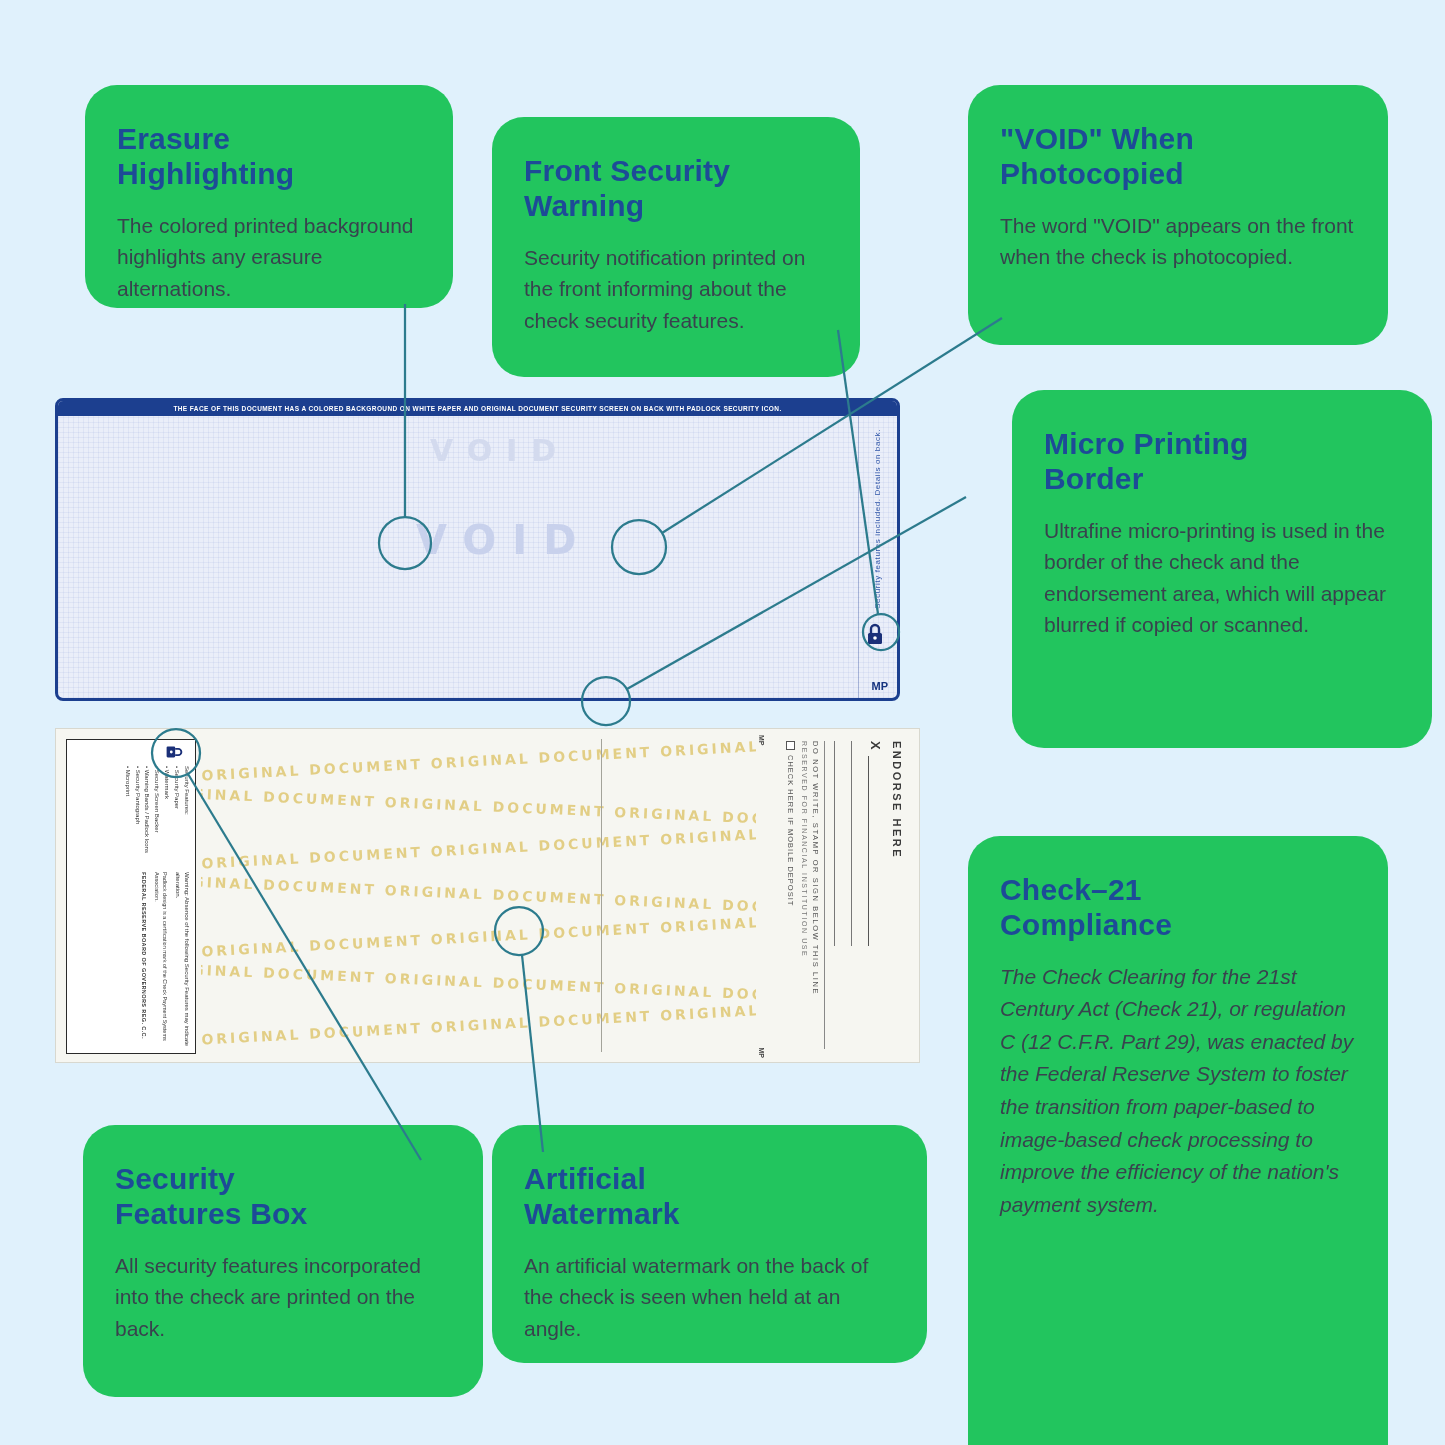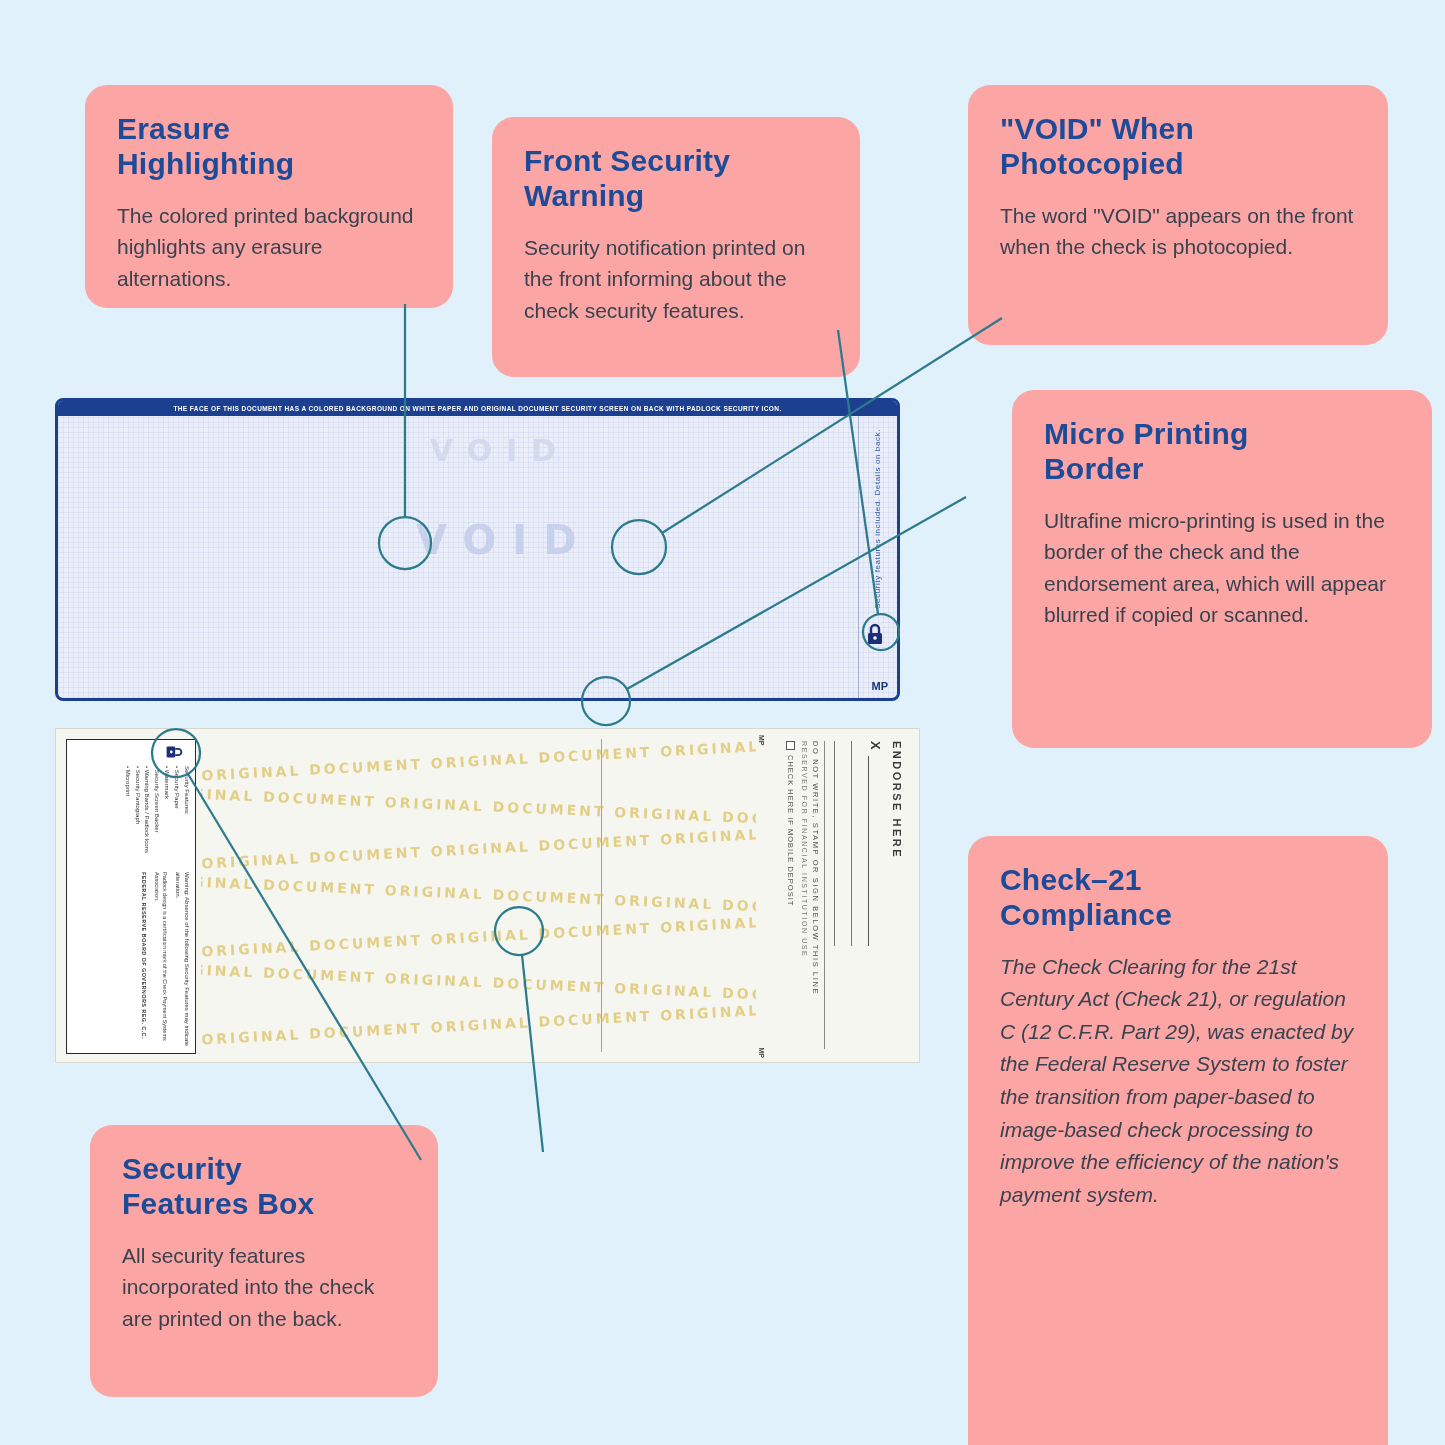--- a/index.html
+++ b/index.html
@@ -1,28 +1,28 @@
 <!DOCTYPE html>
 <html><head>
 <meta charset="utf-8">
 <style>
   * { margin:0; padding:0; box-sizing:border-box; }
   html,body { width:1445px; height:1445px; }
   body { font-family:"Liberation Sans", sans-serif; background:#e0f1fc; }
   .page { position:relative; width:1445px; height:1445px; background:#e0f1fc; overflow:hidden; }
 
   
-  .card { position:absolute; background:#fca5a5; border-radius:22px; padding:26px 32px; }
+  .card { position:absolute; background:#22c55e; border-radius:32px; padding:36px 32px; }
   .card-title { font-size:30px; line-height:1.18; font-weight:700; color:#1d4b97; white-space:pre-line; margin-bottom:18px; letter-spacing:0.2px; }
   .card-body { font-size:21px; line-height:1.5; color:#39424e; }
   .card-erasure   { left:85px;  top:85px;   width:368px; height:223px; }
   .card-fsw       { left:492px; top:85px;   width:368px; height:260px;margin-top:32px; }
   .card-void      { left:968px; top:85px;   width:420px; height:260px; }
   .card-mpb       { left:968px; top:390px;  width:420px; height:358px;margin-left:44px; }
-  .card-sfb       { left:90px;  top:1125px; width:348px; height:272px; }
+  .card-sfb       { left:83px;  top:1125px; width:400px; height:272px; }
   .card-aw        { left:492px; top:1125px; width:435px; height:238px; }
   .card-c21       { left:968px; top:836px;  width:420px; height:766px; }
   .card-c21 .card-body { font-size:21px; line-height:1.55;font-style:italic; }
 
   
   .check-front { position:absolute; left:55px; top:398px; width:845px; height:303px;
     border:3px solid #1c3f8f; border-radius:8px; overflow:hidden;
     background-color:#eaeef9;
     background-image:
       repeating-linear-gradient(0deg, rgba(130,150,210,0.12) 0, rgba(130,150,210,0.12) 1px, transparent 1px, transparent 5px),
@@ -127,20 +127,25 @@
 Border</div>
     <div class="card-body">Ultrafine micro-printing is used in the border of the check and the endorsement area, which will appear blurred if copied or scanned.</div>
   </div>
 
   <div class="card card-sfb">
     <div class="card-title">Security
 Features Box</div>
     <div class="card-body">All security features incorporated into the check are printed on the back.</div>
   </div>
 
+  <div class="card card-aw">
+    <div class="card-title">Artificial
+Watermark</div>
+    <div class="card-body">An artificial watermark on the back of the check is seen when held at an angle.</div>
+  </div>
 
   <div class="card card-c21">
     <div class="card-title">Check–21
 Compliance</div>
     <div class="card-body">The Check Clearing for the 21st Century Act (Check 21), or regulation C (12 C.F.R. Part 29), was enacted by the Federal Reserve System to foster the transition from paper-based to image-based check processing to improve the efficiency of the nation's payment system.</div>
   </div>
 
   <div class="check-front">
     <div class="front-banner">THE FACE OF THIS DOCUMENT HAS A COLORED BACKGROUND ON WHITE PAPER AND ORIGINAL DOCUMENT SECURITY SCREEN ON BACK WITH PADLOCK SECURITY ICON.</div>
     <div class="void-ghost void-1">VOID</div>

